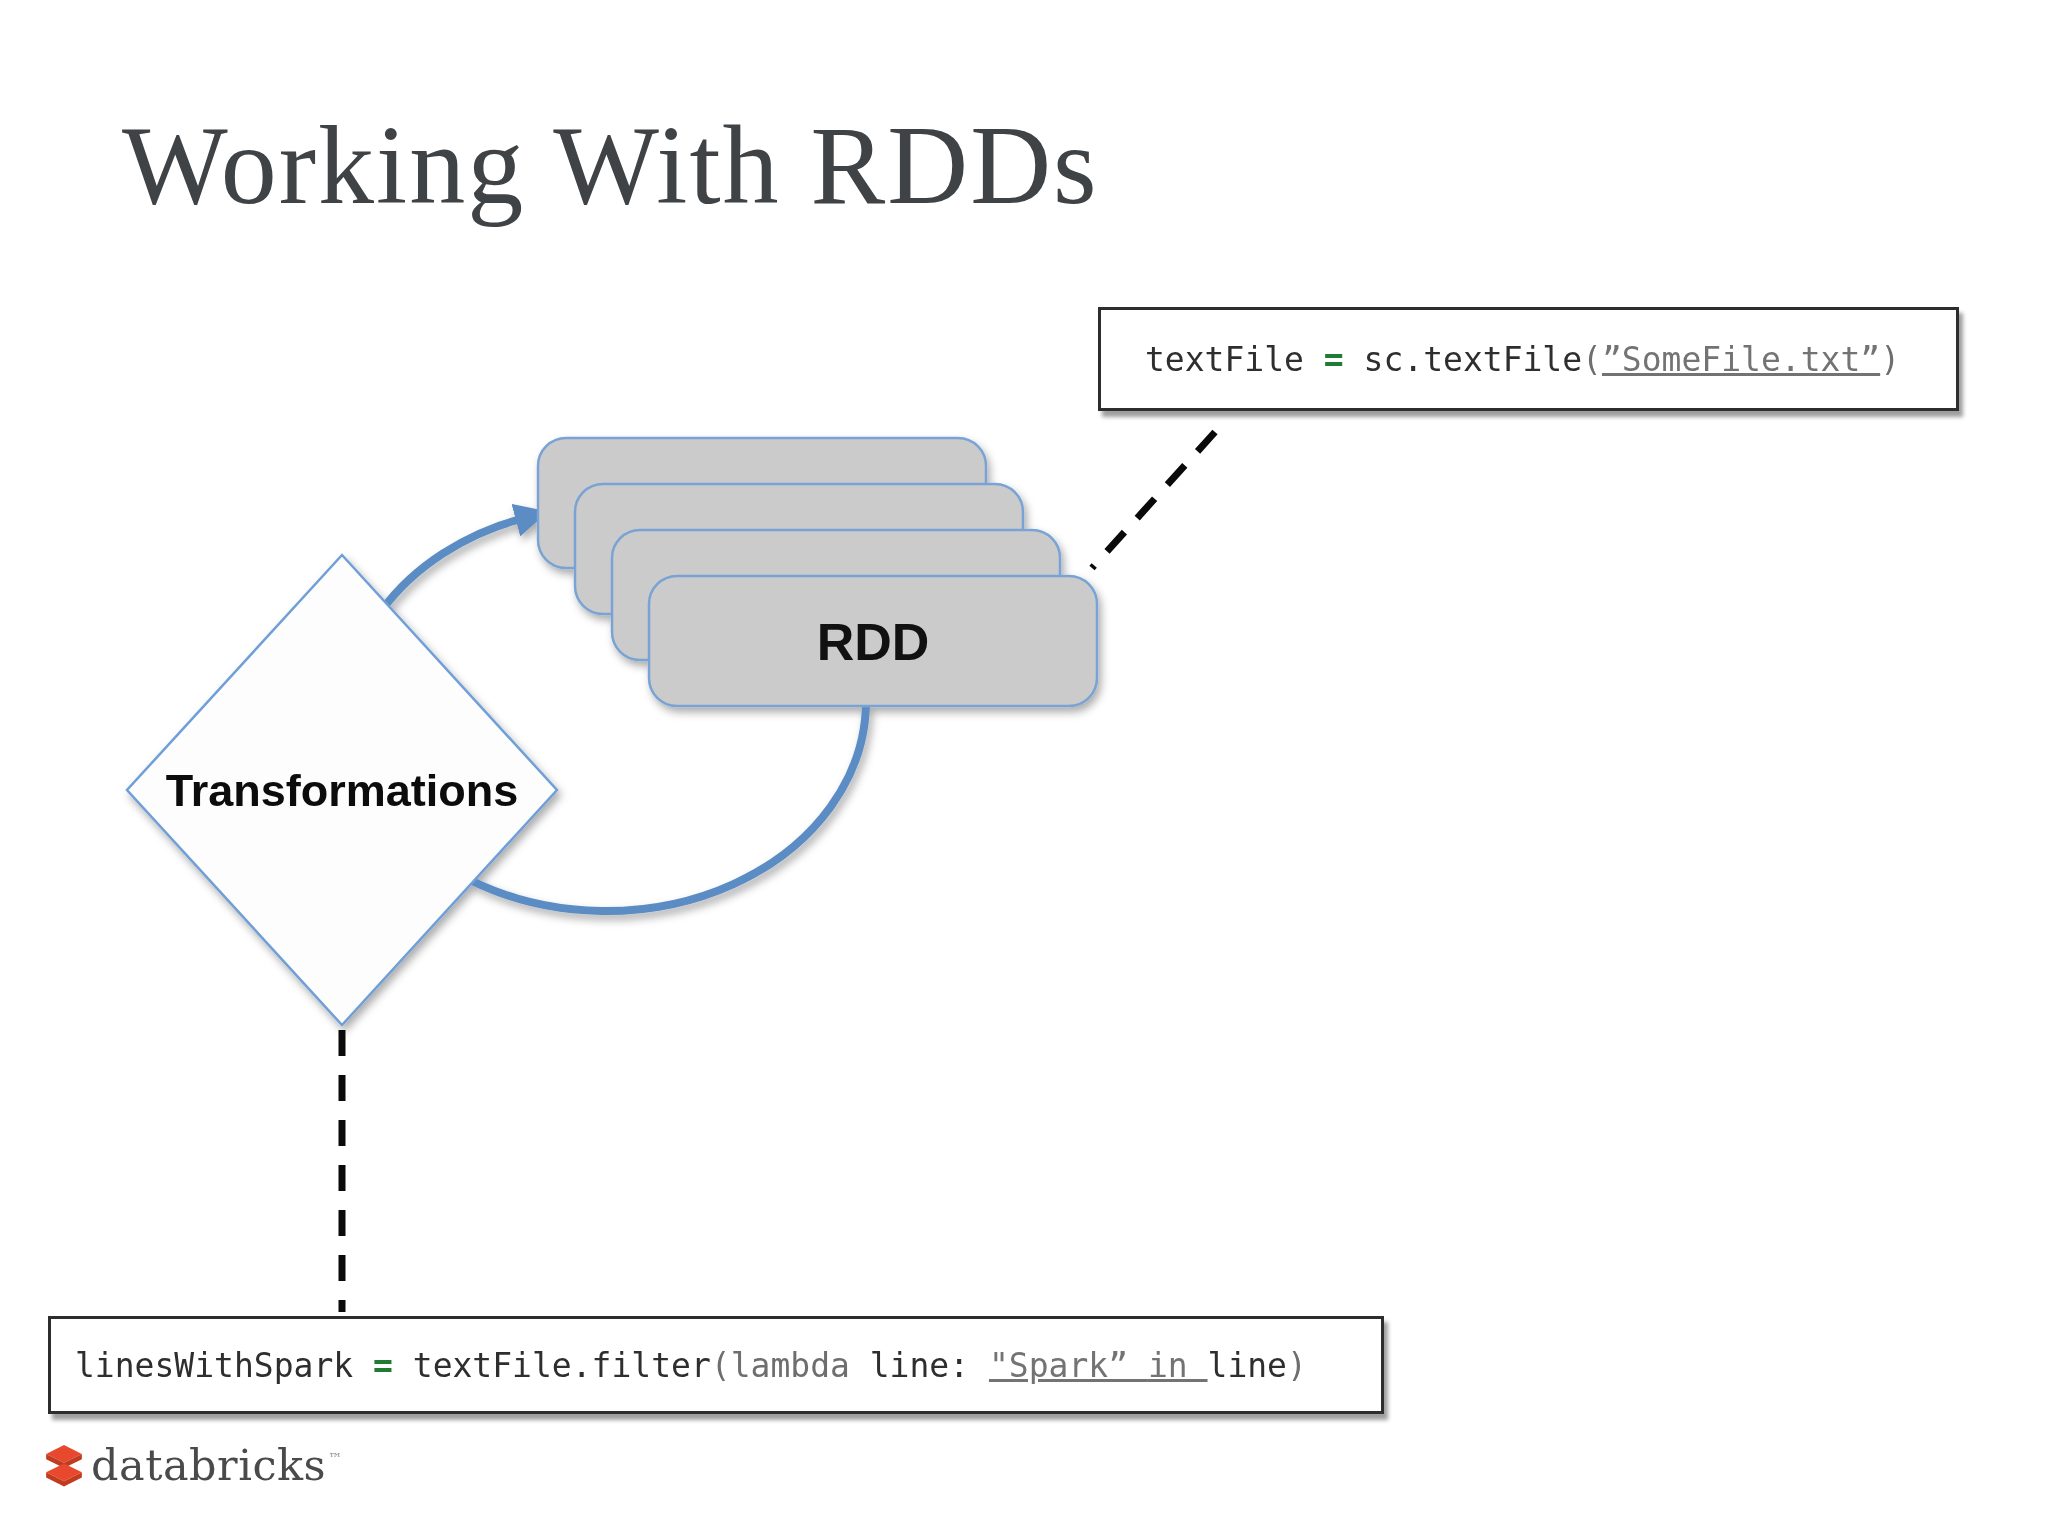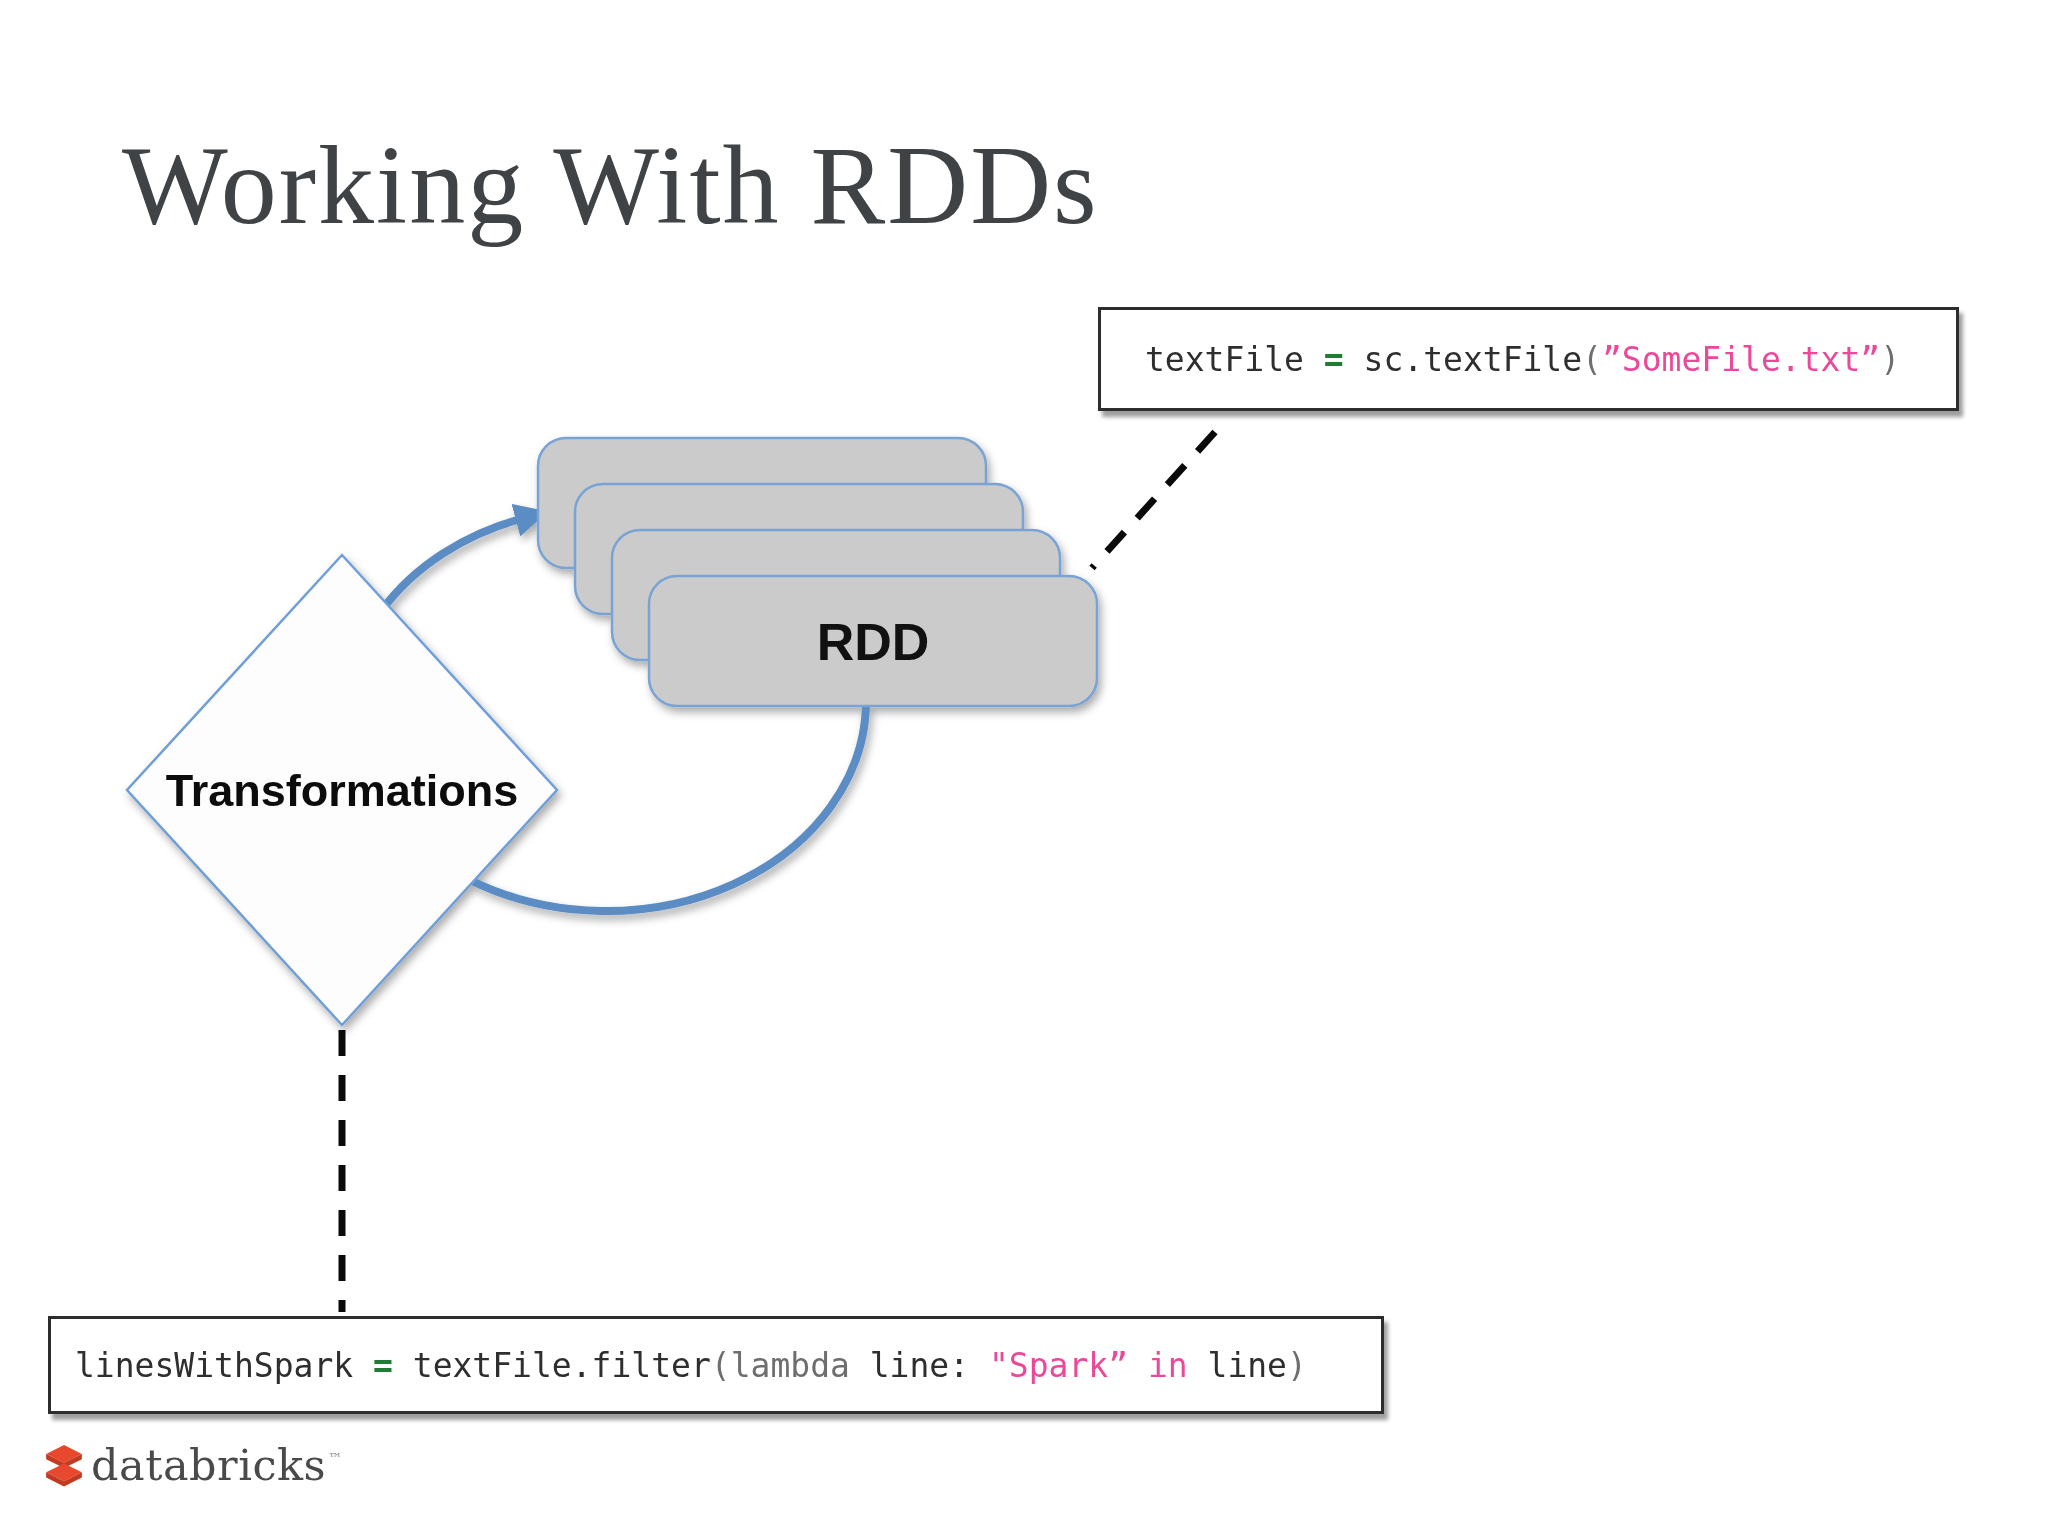--- a/index.html
+++ b/index.html
@@ -6,21 +6,21 @@
   .slide{
     position:relative;
     width:2048px;height:1536px;
     background:#ffffff;
     overflow:hidden;
     font-family:"Liberation Sans", sans-serif;
   }
   
   .page-title{
     position:absolute;
-    left:122px;top:124px;
+    left:122px;top:104px;
     margin:0;
     font-family:"Liberation Serif", serif;
     font-weight:400;
     font-size:112px;
     letter-spacing:2px;
     color:#3f4346;
     line-height:1.1;
   }
   
   .diagram{
@@ -35,21 +35,21 @@
     box-shadow:4px 6px 4px rgba(0,0,0,0.38);
     display:flex;align-items:center;
     font-family:"DejaVu Sans Mono", monospace;
     font-size:33px;
     white-space:pre;
   }
   .code-box-top{ left:1098px; top:307px; width:861px; height:104px; padding-left:44px; }
   .code-box-bottom{ left:48px; top:1316px; width:1336px; height:98px; padding-left:24px; }
   .tok-plain{ color:#2e2e2e; }
   .tok-green{ color:#1e7d32; font-weight:bold; }
-  .tok-blue { color:#ec4899; }
+  .tok-blue { color:#737373;text-decoration:underline; }
   .tok-gray { color:#6e6e6e; }
   
   .brand{
     position:absolute;left:46px;top:1444px;
     display:flex;align-items:center;
   }
   .brand-icon{ width:36px;height:42px; }
   .brand-text{
     margin-left:9px;
     font-family:"DejaVu Serif", serif;

